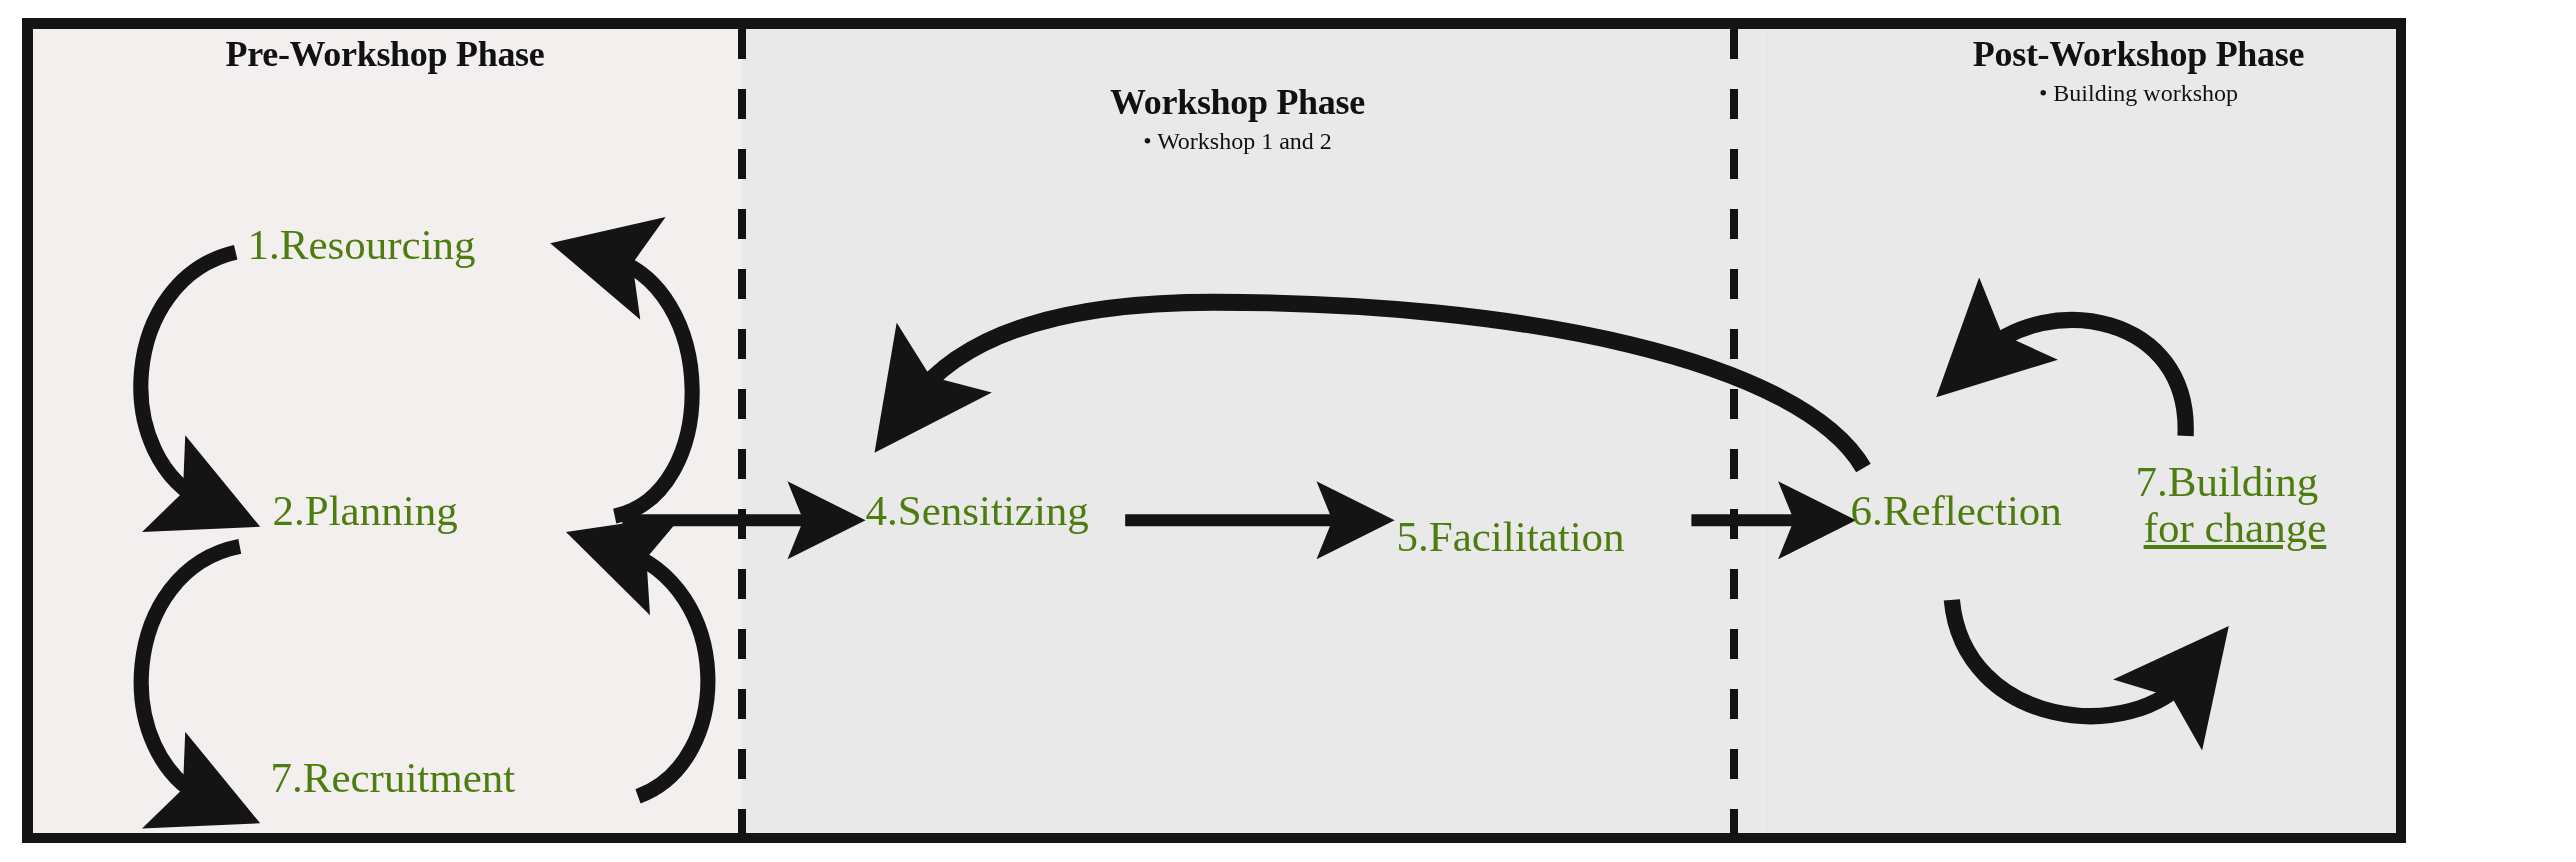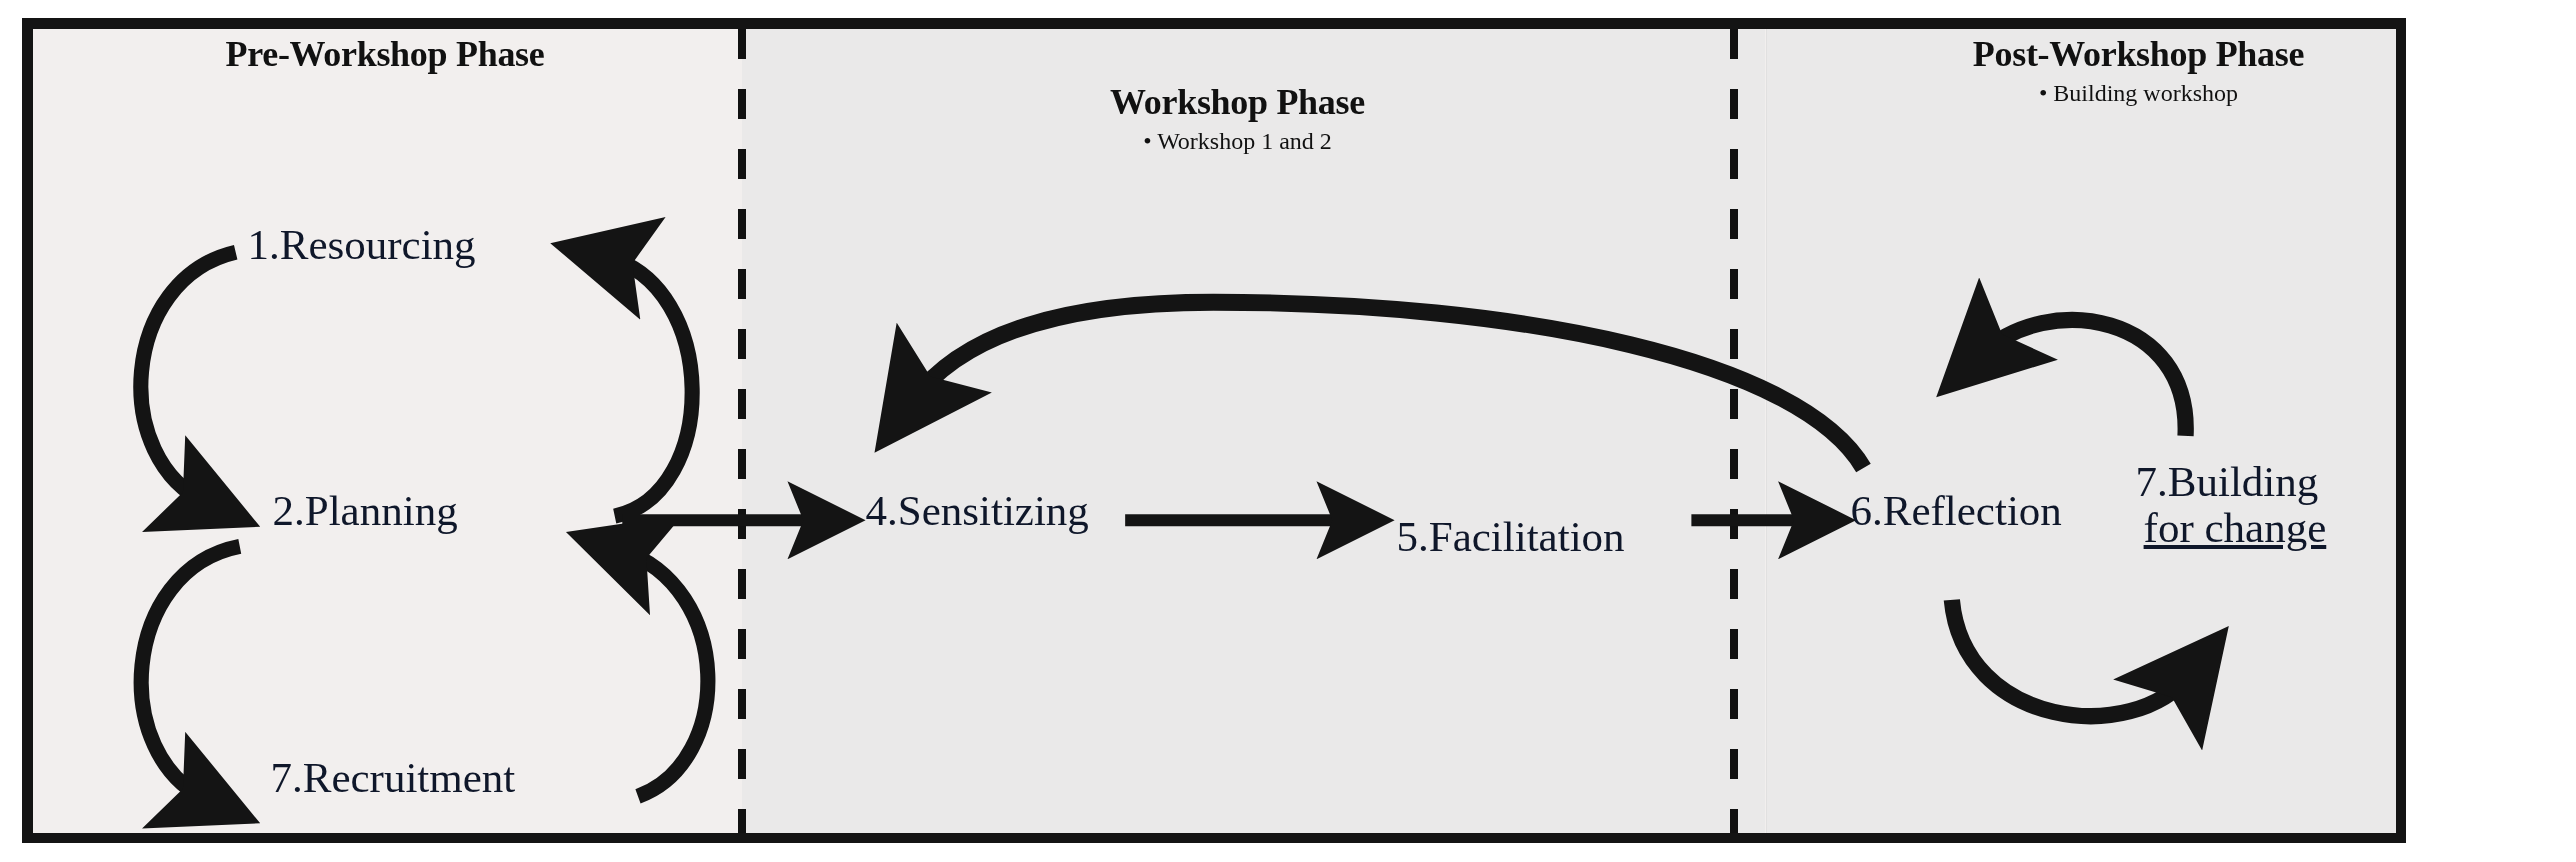--- a/index.html
+++ b/index.html
@@ -82,21 +82,21 @@
     margin-top: 8.1px;
     white-space: nowrap;
   }
   #head-pre      { left: 0;      width: 705px; top: 7px; }
   #head-workshop { left: 713px; width: 984px; top: 7px; margin-top: 48px; }
   #head-post     { left: 1705px; width: 802px; top: 7px; }
 
   
   .step {
     position: absolute;
-    color: #0f172a;
+    color: #4d7c0f;
     font-size: 43px;
     white-space: nowrap;
     line-height: 1.08;
   }
   #step-1 { left: 215px;  top: 193px; }
   #step-2 { left: 240px;  top: 459px; }
   #step-3 { left: 238px;  top: 726px; }
   #step-4 { left: 833px; top: 459px; }
   #step-5 { left: 1364px; top: 459px; margin-top: 26px; }
   #step-6 { left: 1818px; top: 459px; }

